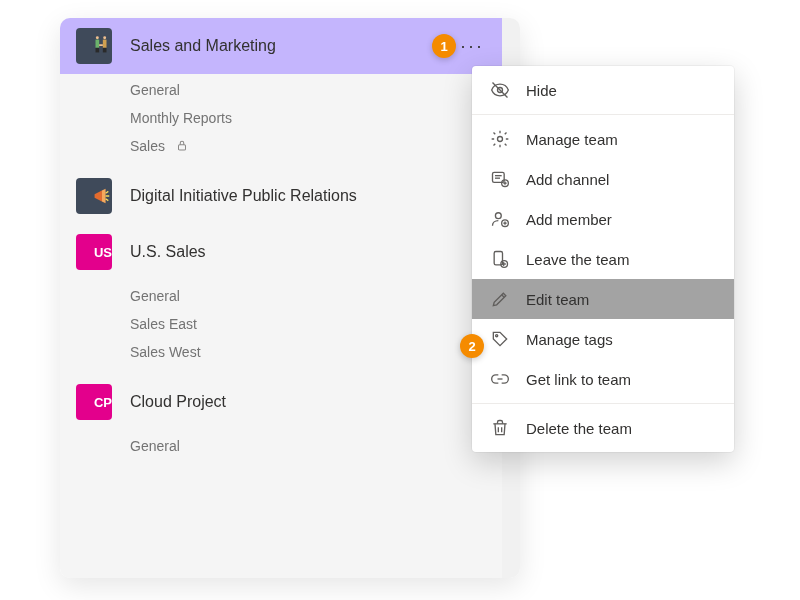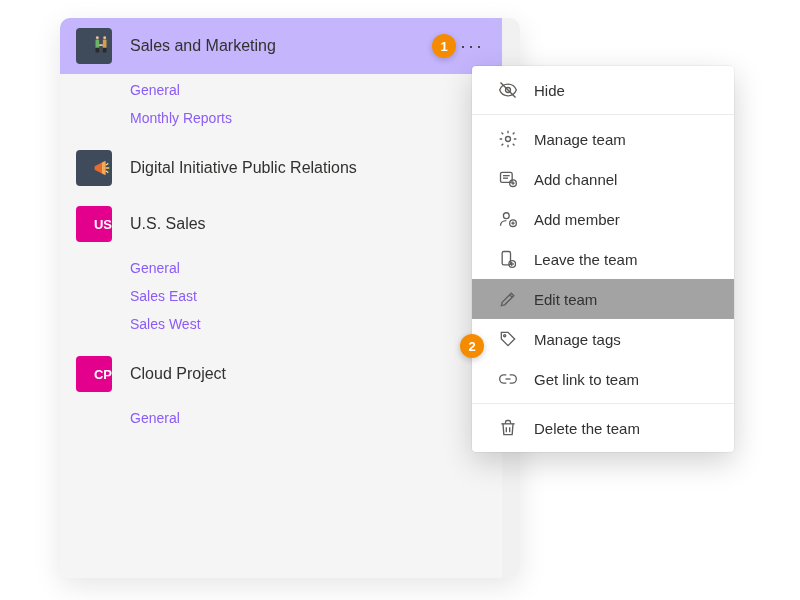--- a/index.html
+++ b/index.html
@@ -72,21 +72,21 @@
       flex: 1;
     }
     .channel-list {
       padding: 2px 0 8px 0;
     }
     .channel {
       display: flex;
       align-items: center;
       padding: 6px 16px 6px 70px;
       font-size: 14px;
-      color: #8b5cf6;
+      color: #737373;
       cursor: pointer;
     }
     .channel .lock {
       margin-left: 10px;
       color: #8a8886;
     }
     .more-btn {
       width: 28px;
       height: 28px;
       display: flex;
@@ -109,21 +109,21 @@
       width: 262px;
       background: #fff;
       border-radius: 4px;
       box-shadow: 0 10px 30px rgba(0,0,0,0.18), 0 0 0 1px rgba(0,0,0,0.04);
       padding: 4px 0;
       z-index: 20;
     }
     .menu-item {
       display: flex;
       align-items: center;
-      padding: 10px 26px;
+      padding: 10px 18px;
       font-size: 15px;
       color: #323130;
       cursor: pointer;
     }
     .menu-item.highlight {
       background: #a3a3a3;
     }
     .menu-item .mi-icon {
       width: 20px;
       height: 20px;
@@ -183,20 +183,29 @@
         <span class="more-dots">···</span>
       </div>
     </div>
     <div class="channel-list">
       <div class="channel">
         <span>General</span>
       </div>
       <div class="channel">
         <span>Monthly Reports</span>
       </div>
+      <div class="channel">
+        <span>Sales</span>
+        <span class="lock">
+          <svg width="14" height="14" viewBox="0 0 24 24" fill="none" stroke="currentColor" stroke-width="1.8">
+            <rect x="6" y="10" width="12" height="9" rx="2"></rect>
+            <path d="M9 10 V7 a3 3 0 0 1 6 0 v3"></path>
+          </svg>
+        </span>
+      </div>
     </div>
 
     <div class="team-header">
       <div class="team-avatar pr">
         <svg viewBox="0 0 24 24">
           <path d="M5 10 L13 6 L13 18 L5 14 Z" fill="#e36b2e"></path>
           <path d="M13 6 L17 4 L17 20 L13 18 Z" fill="#f5a85c"></path>
           <path d="M17 9 L20 7 M17 12 L21 12 M17 15 L20 17" stroke="#f5d75c" stroke-width="1.5"></path>
         </svg>
       </div>

